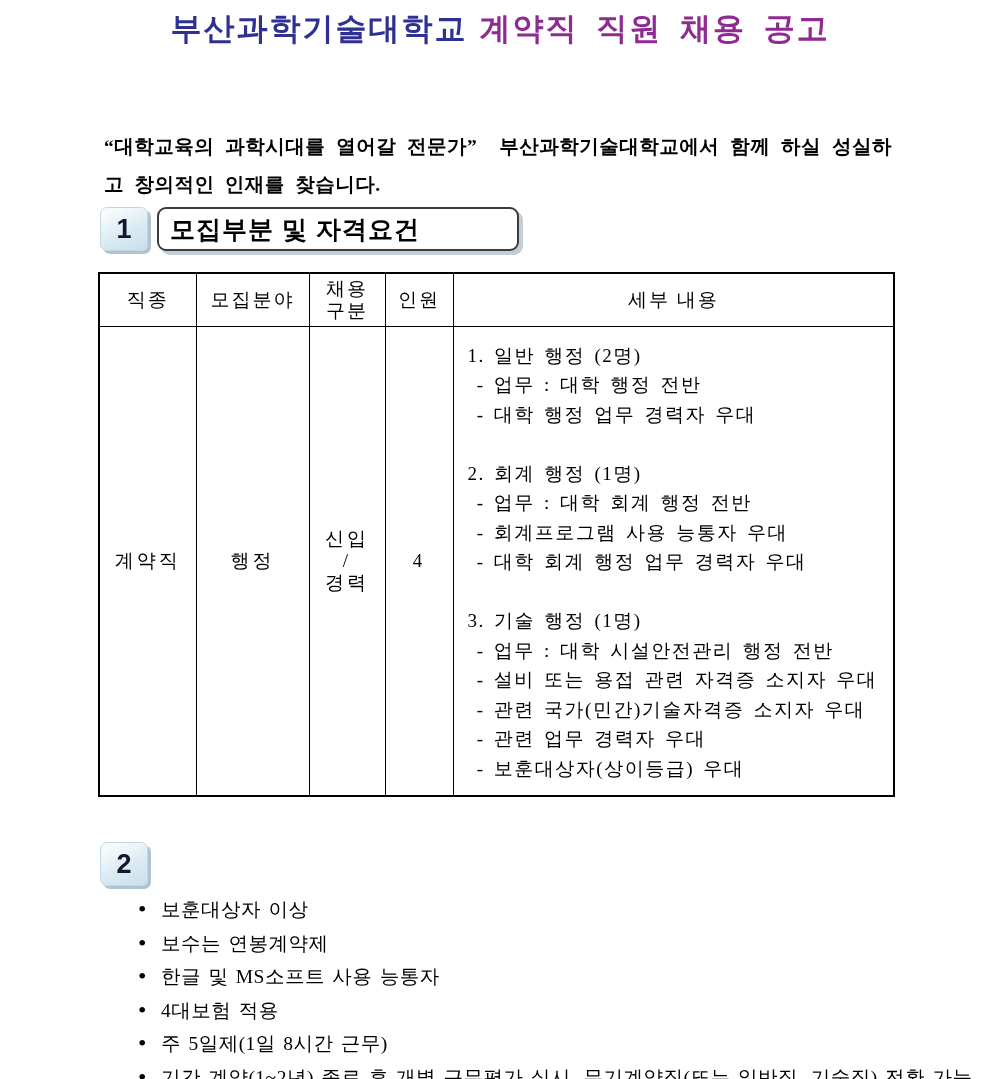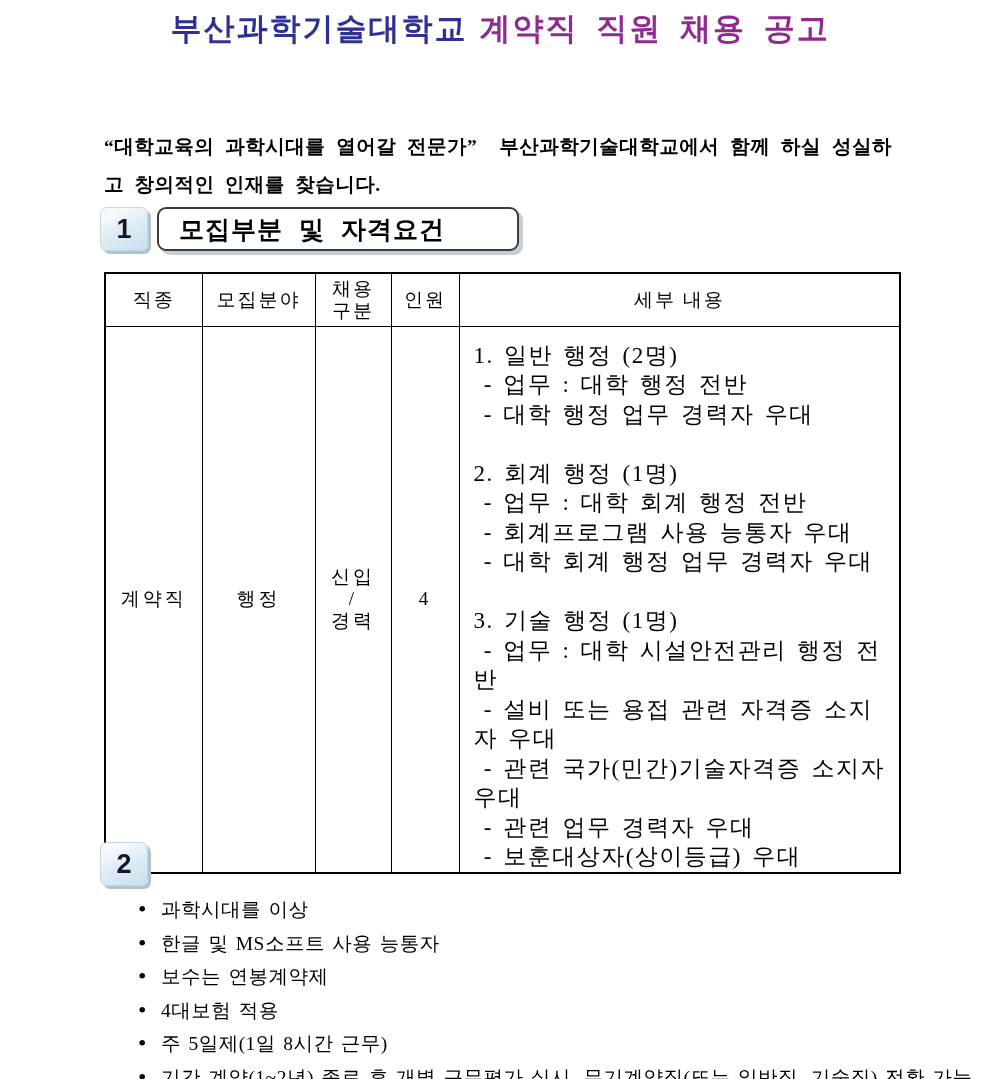--- a/index.html
+++ b/index.html
@@ -70,56 +70,55 @@
   .section-title-box {
     margin-left: 9px;
     width: 362px;
     height: 44px;
     background: #ffffff;
     border: 2px solid #3c3c3c;
     border-radius: 9px;
     box-shadow: 4px 4px 0 #c3ced7;
     display: flex;
     align-items: center;
-    padding-left: 20px;
-    font-family: Liberation Mono, monospace;
+    padding-left: 11px;
+    font-family: Liberation Sans, sans-serif;
     font-weight: bold;
     font-size: 25px;
     letter-spacing: 1px;
     color: #000000;
   }
 
   
   .recruit-table {
     position: absolute;
     top: 272px; left: 98px;
     width: 795px;
     border-collapse: collapse;
     table-layout: fixed;
     border: 2px solid #000000;
     font-size: 19px;
-    margin-left: 6px;
   }
   .recruit-table th, .recruit-table td {
     border: 1px solid #000000;
     padding: 0;
     font-weight: normal;
   }
   .recruit-table thead tr { height: 53px; }
   .recruit-table tbody tr { height: 470px; }
   .recruit-table th { text-align: center; vertical-align: middle; letter-spacing: 2px; }
   .center-cell { text-align: center; vertical-align: middle; letter-spacing: 3px; font-family: Liberation Serif, serif; }
   .pre { white-space: pre-line; line-height: 22px; }
   .details-cell {
     vertical-align: top;
     padding: 14px 8px 0 14px !important;
   }
   .detail-line {
     white-space: pre-wrap;
-    font-size: 23px;
+    font-size: 19px;
     line-height: 29.5px;
     min-height: 29.5px;
     letter-spacing: 1.5px;
     word-spacing: 3px;
   }
 
   
   .bullets {
     position: absolute;
     top: 893px; left: 134px; right: 2px;
@@ -205,21 +204,21 @@
         </td>
       </tr>
     </tbody>
   </table>
 
   <div class="section-header" id="sec2">
     <div class="badge">2</div>
   </div>
 
   <ul class="bullets">
-    <li>과학시대를 이상</li>
+    <li>보훈대상자 이상</li>
+    <li>보수는 연봉계약제</li>
     <li>한글 및 MS소프트 사용 능통자</li>
-    <li>보수는 연봉계약제</li>
     <li>4대보험 적용</li>
     <li>주 5일제(1일 8시간 근무)</li>
     <li>기간 계약(1~2년) 종료 후 개별 근무평가 실시, 무기계약직(또는 일반직, 기술직) 전환 가능</li>
   </ul>
 
 </div>
 
 </body></html>

